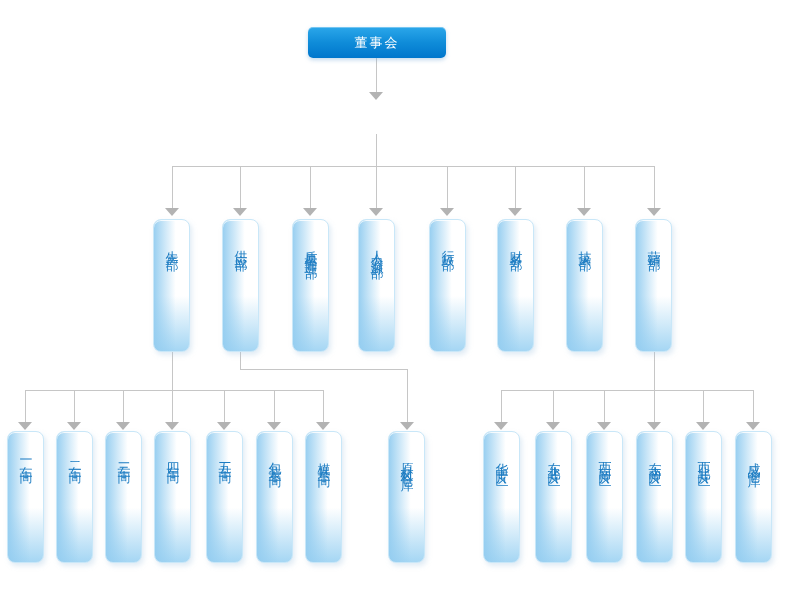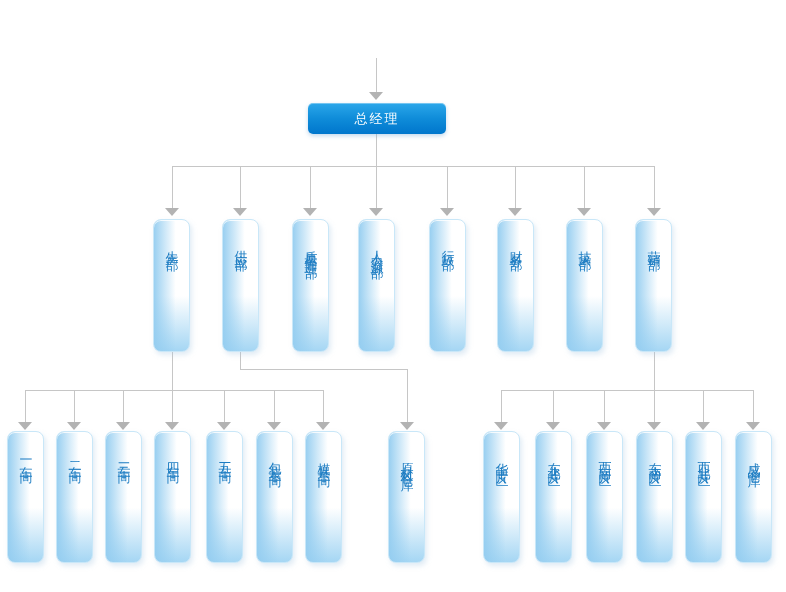--- a/index.html
+++ b/index.html
@@ -112,22 +112,22 @@
   <div class="vline" style="left:654px;top:390px;height:32px"></div>
   <div class="vline" style="left:703px;top:390px;height:32px"></div>
   <div class="vline" style="left:753px;top:390px;height:32px"></div>
   <div class="arr" style="left:494px;top:422px"></div>
   <div class="arr" style="left:546px;top:422px"></div>
   <div class="arr" style="left:597px;top:422px"></div>
   <div class="arr" style="left:647px;top:422px"></div>
   <div class="arr" style="left:696px;top:422px"></div>
   <div class="arr" style="left:746px;top:422px"></div>
 
-  <div class="pnode" style="left:308px;top:103px">
-    <span>总经理</span>
+  <div class="pnode" style="left:308px;top:27px">
+    <span>董事会</span>
   </div>
 
   <div class="vnode dept" style="left:153px">
     <span class="vlabel">生产部</span>
   </div>
   <div class="vnode dept" style="left:222px">
     <span class="vlabel">供应部</span>
   </div>
   <div class="vnode dept" style="left:292px">
     <span class="vlabel">质量管理部</span>

